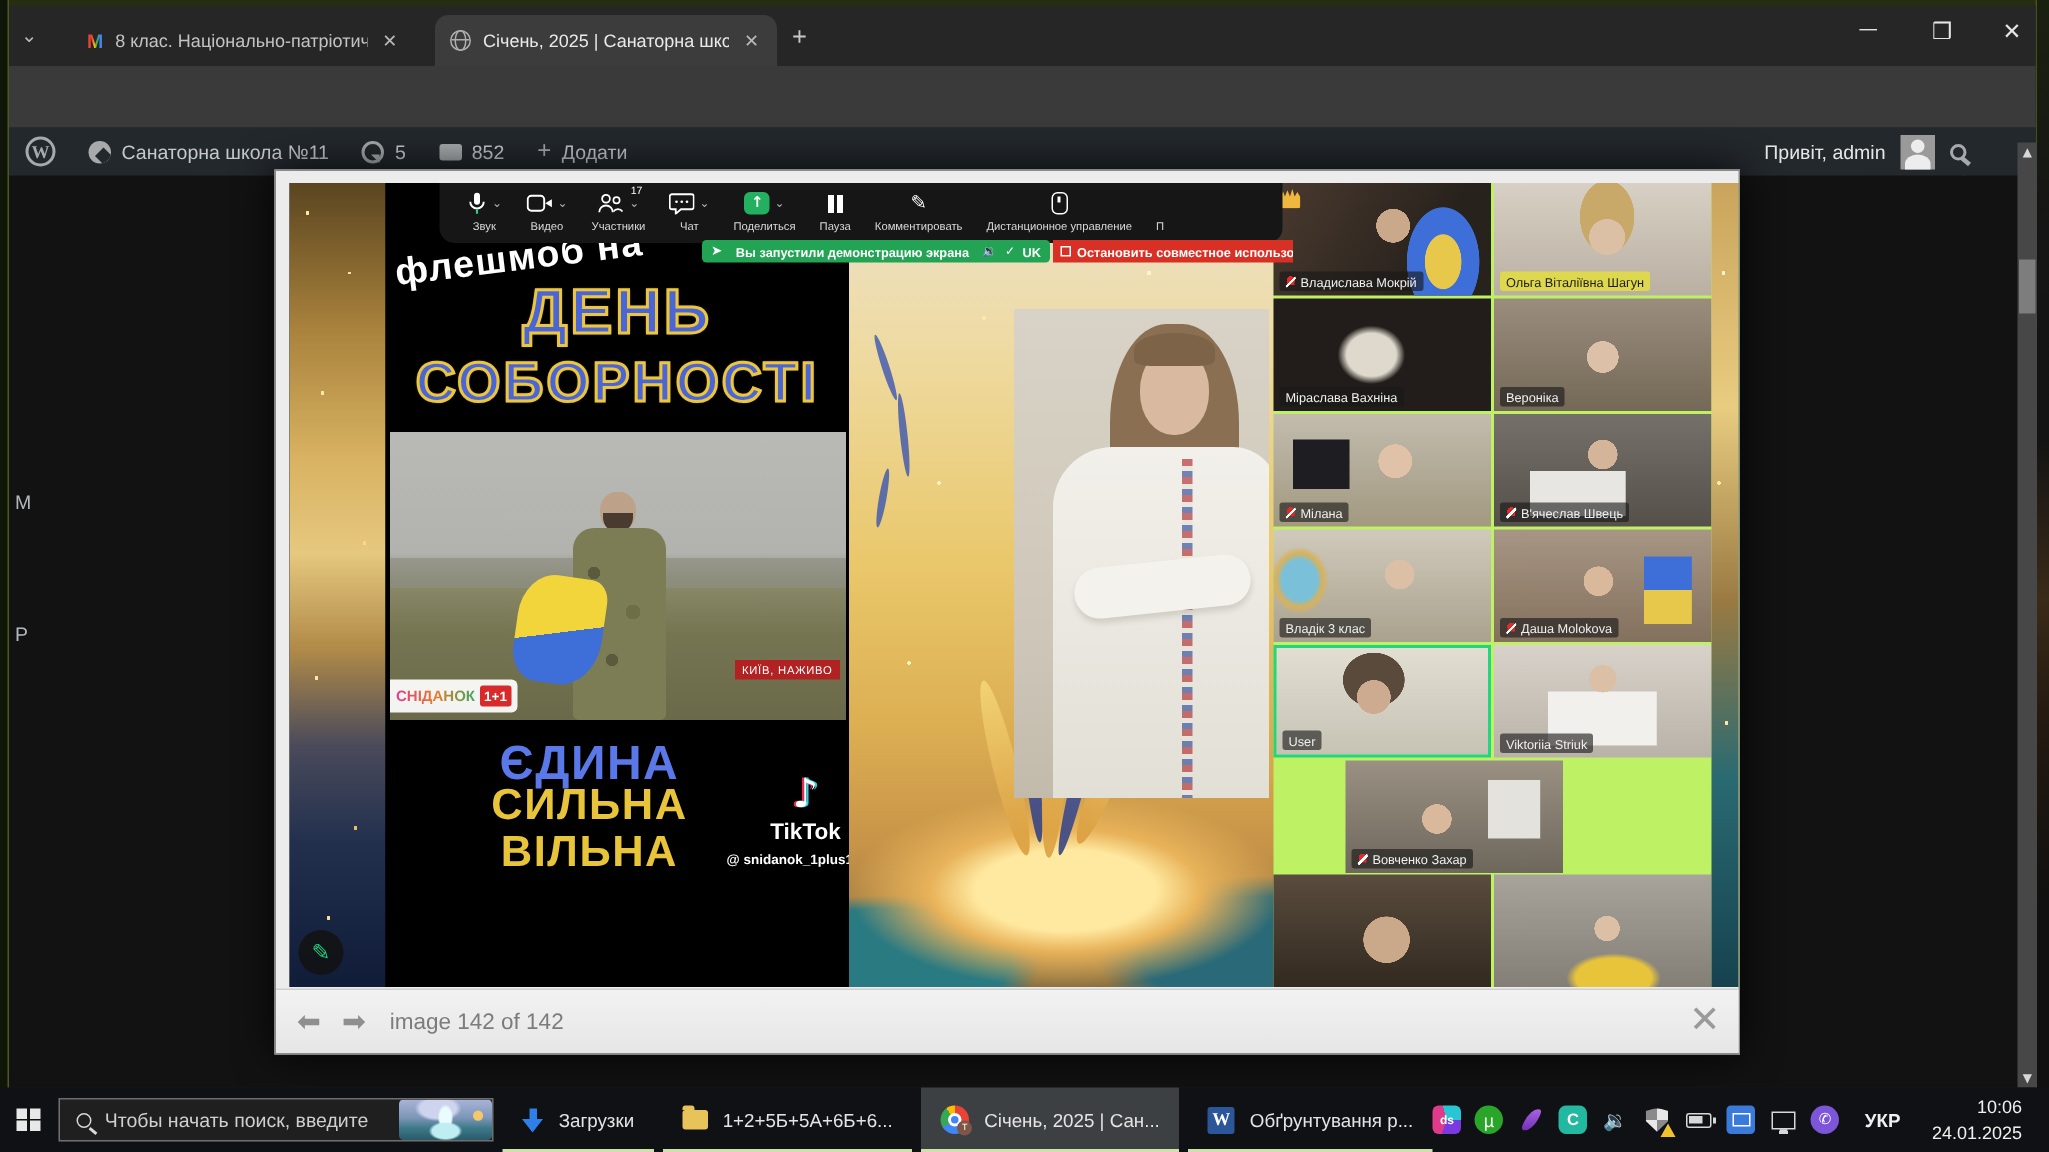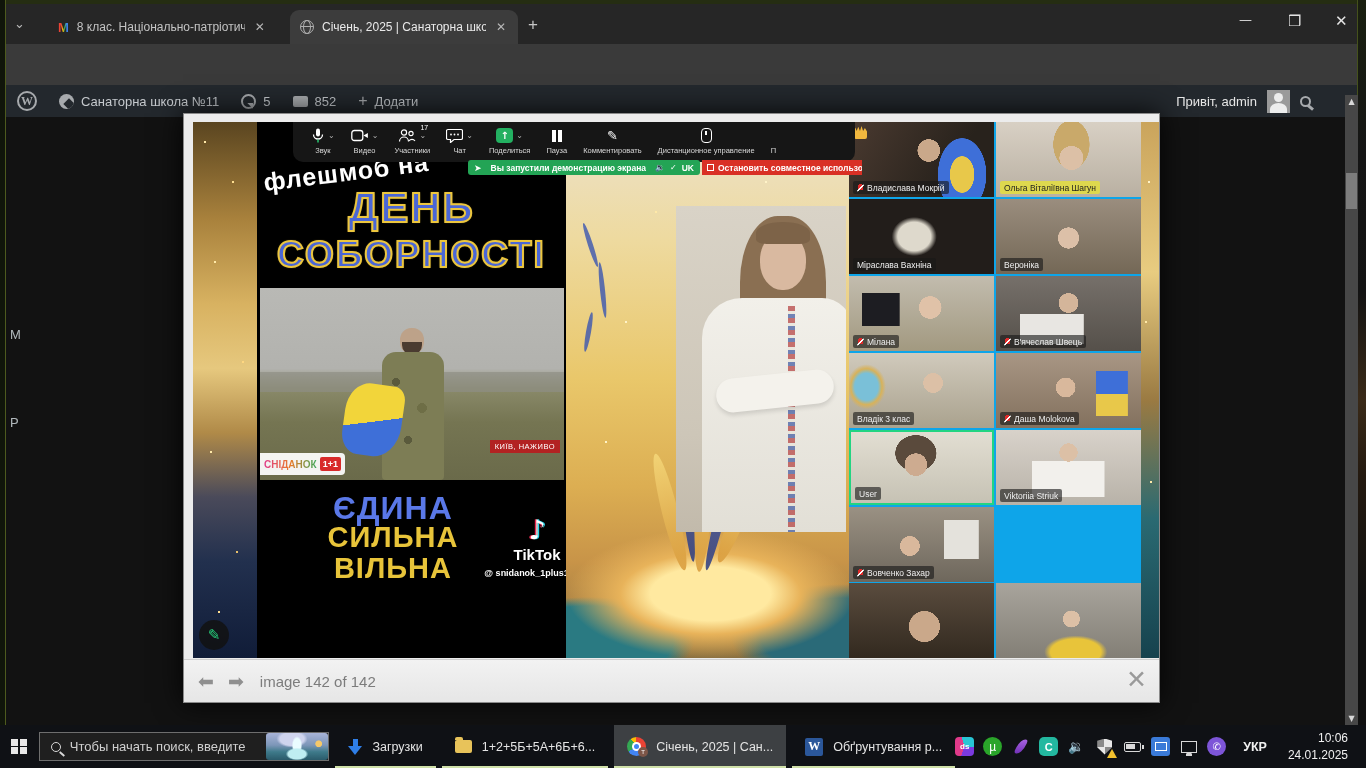--- a/index.html
+++ b/index.html
@@ -148,41 +148,41 @@
   
   #teacher { left:483px; top:84px; width:170px; height:326px; background:linear-gradient(180deg,#d9d3c7 0%,#cdc6b8 70%,#c2baab 100%); overflow:hidden; }
   #teacher .hair { position:absolute; left:64px; top:10px; width:86px; height:150px; border-radius:44% 44% 30% 30%; background:#8a6f52; }
   #teacher .face { position:absolute; left:84px; top:26px; width:46px; height:58px; border-radius:48%; background:#d9b9a0; }
   #teacher .bangs { position:absolute; left:80px; top:16px; width:54px; height:22px; border-radius:50% 50% 20% 20%; background:#7d6348; }
   #teacher .shirt { position:absolute; left:26px; top:92px; width:150px; height:234px; border-radius:40px 30px 0 0; background:linear-gradient(180deg,#f2f0ea,#e2dfd6); }
   #teacher .arm { position:absolute; left:40px; top:168px; width:118px; height:34px; border-radius:18px; background:#f4f2ec; box-shadow:0 3px 4px rgba(0,0,0,.12); transform:rotate(-6deg); }
   #teacher .trim { position:absolute; left:112px; top:100px; width:7px; height:226px; background:repeating-linear-gradient(180deg,#b23a3a 0 5px,#e8e4da 5px 8px,#3a55a0 8px 12px); opacity:.7; }
 
   
-  #grid { left:656px; top:0; width:328px; height:536px; background:#0ea5e9; }
+  #grid { left:656px; top:0; width:328px; height:536px; background:#bef264; }
   .tile { position:absolute; width:145px; height:75px; overflow:hidden; }
   .pl { position:absolute; left:4px; bottom:3px; background:rgba(25,25,25,.62); color:#efefef; font-size:8.5px; padding:1.5px 4px; border-radius:2px; display:flex; align-items:center; gap:3px; white-space:nowrap; }
   .pl.spot { background:#ded84e; color:#1d1d1d; }
   .micdot { width:7px; height:8px; flex:none; background:
       linear-gradient(135deg,transparent 44%,#fff 44% 58%,transparent 58%),
       radial-gradient(circle 3px at 50% 35%,#e02b2b 90%,transparent 91%),
       linear-gradient(#e02b2b,#e02b2b) 50% 80%/5px 2px no-repeat; border-radius:2px; }
   .hand { position:absolute; left:5px; top:4px; width:13px; height:13px; background:#f0b73e; border-radius:2px;
     clip-path:polygon(0 38%,10% 12%,20% 38%,33% 6%,46% 38%,58% 0,70% 38%,84% 16%,100% 42%,100% 100%,0 100%); }
   .t0 { background:radial-gradient(ellipse 40px 60px at 78% 70%,#e8c84a 0 30%,#3e6fd8 31% 60%,transparent 61%),radial-gradient(circle 16px at 55% 38%,#caa88a 70%,transparent 71%),linear-gradient(120deg,#4a3a30,#28221c 70%); }
   .t1 { background:radial-gradient(circle 17px at 52% 48%,#dcc0a6 70%,transparent 71%),radial-gradient(ellipse 30px 40px at 52% 30%,#c9a96a 60%,transparent 61%),linear-gradient(#d8d0c4,#b9b0a2); }
   .t2 { background:radial-gradient(ellipse 30px 26px at 45% 50%,#ded9cc 0 55%,transparent 75%),#221d1a; }
   .t3 { background:radial-gradient(circle 15px at 50% 52%,#dcc0a8 70%,transparent 71%),linear-gradient(#9a8d7e,#746856); }
   .t4 { background:linear-gradient(#1d1d22,#1d1d22) 12% 40%/26% 44% no-repeat,radial-gradient(circle 16px at 56% 42%,#e0c2a8 70%,transparent 71%),linear-gradient(#c2bcae,#a29980); }
   .t5 { background:radial-gradient(circle 14px at 50% 36%,#d4b59a 70%,transparent 71%),linear-gradient(#e8e6e2,#e8e6e2) 30% 85%/44% 40% no-repeat,linear-gradient(#76706a,#55504a); }
   .t6 { background:radial-gradient(ellipse 26px 30px at 12% 45%,#7ac0d8 0 45%,#d8b25a 60%,transparent 75%),radial-gradient(circle 14px at 58% 40%,#dcc0a6 70%,transparent 71%),linear-gradient(#d0cabc,#aaa28e); }
   .t7 { background:linear-gradient(180deg,#3e6fd8 0 50%,#e8c84a 50% 100%) 88% 60%/22% 60% no-repeat,radial-gradient(circle 14px at 48% 46%,#d9b89c 70%,transparent 71%),linear-gradient(#a89684,#83715e); }
   .t8 { border:2px solid #23d482; background:radial-gradient(circle 16px at 46% 46%,#cdab90 70%,transparent 71%),radial-gradient(ellipse 34px 30px at 46% 30%,#5a4a3c 60%,transparent 61%),linear-gradient(#e2ded2,#c6c2b4); }
   .t9 { background:radial-gradient(circle 13px at 50% 30%,#dcc0a6 70%,transparent 71%),linear-gradient(#f2f0ec,#f2f0ec) 50% 80%/50% 48% no-repeat,linear-gradient(#d8d2ca,#b8b2a8); }
-  .t10 { background:linear-gradient(#e4e2dc,#e4e2dc) 86% 35%/24% 52% no-repeat,radial-gradient(circle 14px at 42% 52%,#d9b89c 70%,transparent 71%),linear-gradient(#9a9183,#6e675c); }
+  .t10 { background:linear-gradient(#e4e2dc,#e4e2dc) 86% 35%/24% 52% no-repeat,radial-gradient(circle 14px at 42% 52%,#d9b89c 70%,transparent 71%),linear-gradient(#9a9183,#6e675c);margin-left:48px; }
   .t11 { background:radial-gradient(ellipse 26px 18px at 62% 28%,#f8f8f2 0 55%,transparent 80%),radial-gradient(ellipse 30px 16px at 52% 96%,#4a4038 0 60%,transparent 75%),linear-gradient(#847f77,#6e6962); }
   .t12 { background:radial-gradient(circle 22px at 52% 58%,#caa88a 70%,transparent 71%),linear-gradient(#5a4c3e,#32291f); }
   .t13 { background:radial-gradient(ellipse 42px 22px at 55% 92%,#e8c43a 0 60%,transparent 75%),radial-gradient(circle 12px at 52% 48%,#dcc0a6 70%,transparent 71%),linear-gradient(#a8a49c,#837f76); }
 
   
   #art-right { left:948px; top:0; width:18px; height:536px;
     background:radial-gradient(circle 2px at 8px 60px,#fff3c8 60%,transparent 61%),
       radial-gradient(circle 2px at 5px 200px,#ffe9a8 60%,transparent 61%),
       radial-gradient(circle 2px at 10px 360px,#ffe9a8 60%,transparent 61%),
       linear-gradient(180deg,#caa45c 0%,#e8cc80 28%,#9a7a42 52%,#2a6a72 74%,#16424e 100%); }

